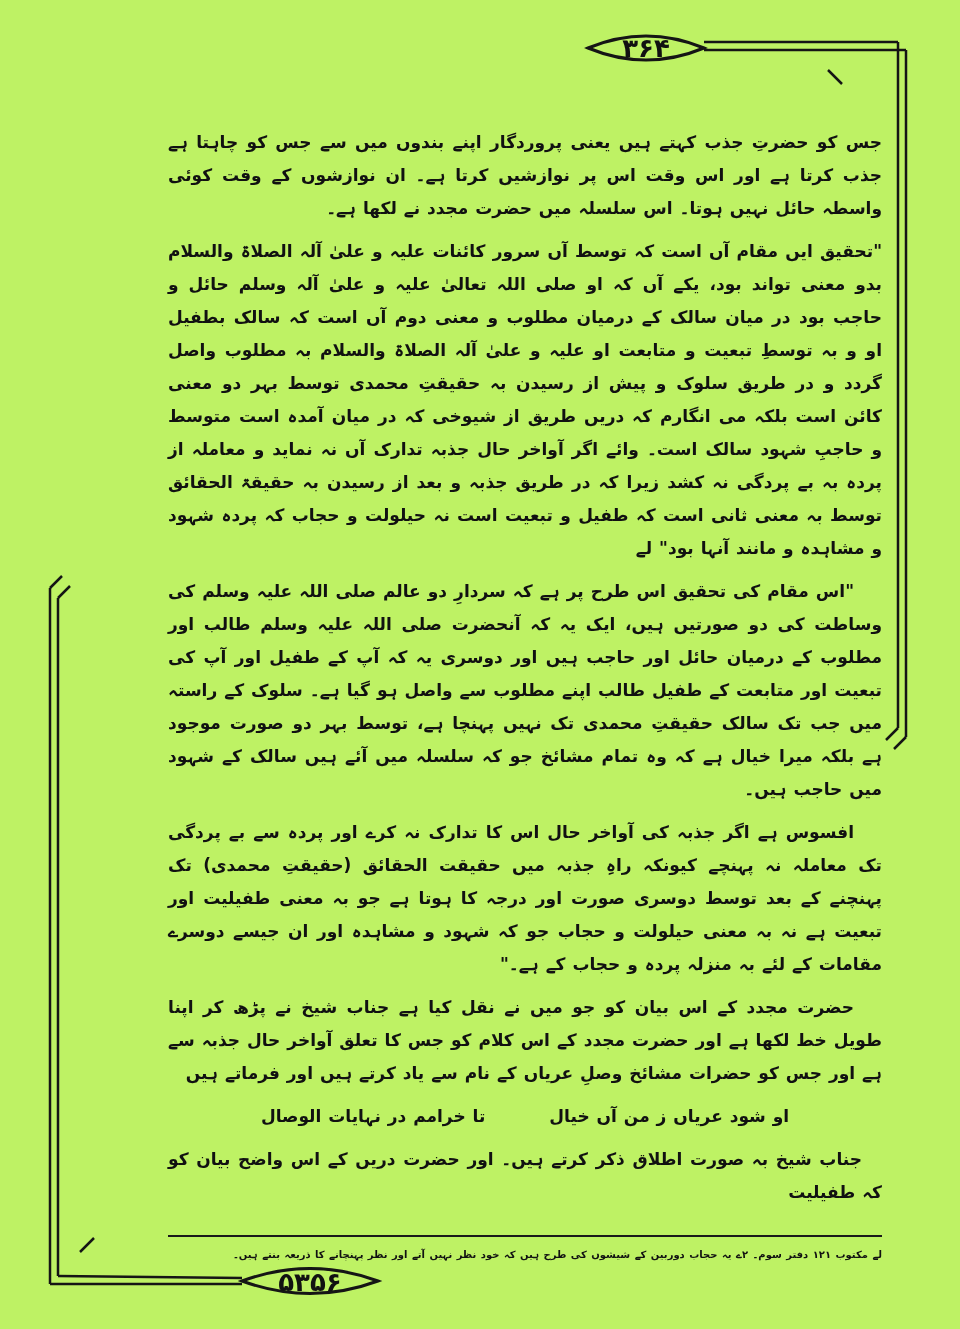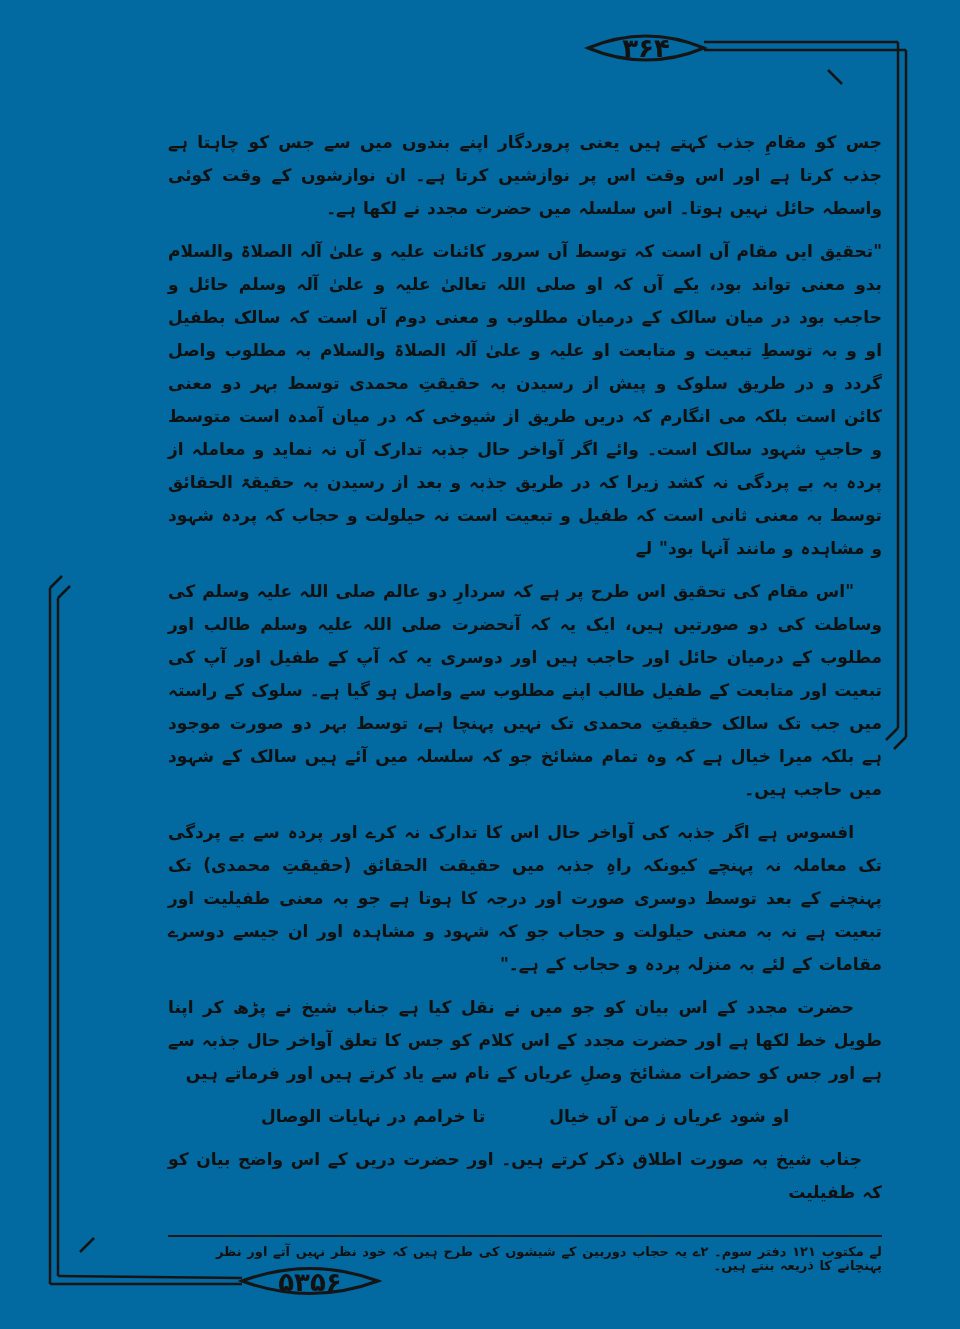--- a/index.html
+++ b/index.html
@@ -4,21 +4,21 @@
 <style>
   html, body {
     margin: 0;
     padding: 0;
     background: #ffffff;
   }
   .page {
     position: relative;
     width: 960px;
     height: 1329px;
-    background: #0369a1;
+    background: #bef264;
     overflow: hidden;
     font-family: "DejaVu Sans", sans-serif;
     color: #111111;
   }
   .decor-svg {
     position: absolute;
     inset: 0;
     width: 960px;
     height: 1329px;
     pointer-events: none;
@@ -64,22 +64,22 @@
     margin: 0 0 26px 0;
     text-indent: 20px;
   }
   .footnote-divider {
     border: none;
     border-top: 2.5px solid #1a1a1a;
     margin: 0 0 8px 0;
     width: 100%;
   }
   .footnote {
-    font-size: 13px;
-    line-height: 14px;
+    font-size: 10px;
+    line-height: 20px;
     font-weight: bold;
     text-align: justify;
     text-align-last: right;
     margin-left: 48px;
   }
 </style>
 </head>
 <body>
 
 <div class="page">
@@ -111,21 +111,21 @@
     <line x1="80" y1="1252" x2="94" y2="1238" stroke-width="2.5"></line>
 
     <path d="M 242 1281 Q 310 1256 378 1281 Q 310 1306 242 1281 Z" stroke-width="3"></path>
 
     <text class="page-num" x="646" y="57" font-size="26" text-anchor="middle">۳۶۴</text>
     <text class="page-num" x="310" y="1291" font-size="26" text-anchor="middle">۵۳۵۶</text>
   </svg>
 
   <div class="text-column">
 
-    <p class="para">جس کو مقامِ جذب کہتے ہیں یعنی پروردگار اپنے بندوں میں سے جس کو چاہتا ہے جذب کرتا ہے اور اس وقت اس پر نوازشیں کرتا ہے۔ ان نوازشوں کے وقت کوئی واسطہ حائل نہیں ہوتا۔ اس سلسلہ میں حضرت مجدد نے لکھا ہے۔</p>
+    <p class="para">جس کو حضرتِ جذب کہتے ہیں یعنی پروردگار اپنے بندوں میں سے جس کو چاہتا ہے جذب کرتا ہے اور اس وقت اس پر نوازشیں کرتا ہے۔ ان نوازشوں کے وقت کوئی واسطہ حائل نہیں ہوتا۔ اس سلسلہ میں حضرت مجدد نے لکھا ہے۔</p>
 
     <p class="para">"تحقیق ایں مقام آں است کہ توسط آں سرور کائنات علیہ و علیٰ آلہ الصلاۃ والسلام بدو معنی تواند بود، یکے آں کہ او صلی اللہ تعالیٰ علیہ و علیٰ آلہ وسلم حائل و حاجب بود در میان سالک کے درمیان مطلوب و معنی دوم آں است کہ سالک بطفیل او و بہ توسطِ تبعیت و متابعت او علیہ و علیٰ آلہ الصلاۃ والسلام بہ مطلوب واصل گردد و در طریق سلوک و پیش از رسیدن بہ حقیقتِ محمدی توسط بہر دو معنی کائن است بلکہ می انگارم کہ دریں طریق از شیوخی کہ در میان آمدہ است متوسط و حاجبِ شہود سالک است۔ وائے اگر آواخر حال جذبہ تدارک آں نہ نماید و معاملہ از پردہ بہ بے پردگی نہ کشد زیرا کہ در طریق جذبہ و بعد از رسیدن بہ حقیقۃ الحقائق توسط بہ معنی ثانی است کہ طفیل و تبعیت است نہ حیلولت و حجاب کہ پردہ شہود و مشاہدہ و مانند آنہا بود" لے</p>
 
     <p class="para indent">"اس مقام کی تحقیق اس طرح پر ہے کہ سردارِ دو عالم صلی اللہ علیہ وسلم کی وساطت کی دو صورتیں ہیں، ایک یہ کہ آنحضرت صلی اللہ علیہ وسلم طالب اور مطلوب کے درمیان حائل اور حاجب ہیں اور دوسری یہ کہ آپ کے طفیل اور آپ کی تبعیت اور متابعت کے طفیل طالب اپنے مطلوب سے واصل ہو گیا ہے۔ سلوک کے راستہ میں جب تک سالک حقیقتِ محمدی تک نہیں پہنچا ہے، توسط بہر دو صورت موجود ہے بلکہ میرا خیال ہے کہ وہ تمام مشائخ جو کہ سلسلہ میں آئے ہیں سالک کے شہود میں حاجب ہیں۔</p>
 
     <p class="para indent">افسوس ہے اگر جذبہ کی آواخر حال اس کا تدارک نہ کرے اور پردہ سے بے پردگی تک معاملہ نہ پہنچے کیونکہ راہِ جذبہ میں حقیقت الحقائق (حقیقتِ محمدی) تک پہنچنے کے بعد توسط دوسری صورت اور درجہ کا ہوتا ہے جو بہ معنی طفیلیت اور تبعیت ہے نہ بہ معنی حیلولت و حجاب جو کہ شہود و مشاہدہ اور ان جیسے دوسرے مقامات کے لئے بہ منزلہ پردہ و حجاب کے ہے۔"</p>
 
     <p class="para indent">حضرت مجدد کے اس بیان کو جو میں نے نقل کیا ہے جناب شیخ نے پڑھ کر اپنا طویل خط لکھا ہے اور حضرت مجدد کے اس کلام کو جس کا تعلق آواخر حال جذبہ سے ہے اور جس کو حضرات مشائخ وصلِ عریاں کے نام سے یاد کرتے ہیں اور فرماتے ہیں</p>
 
     <div class="verse-line">

